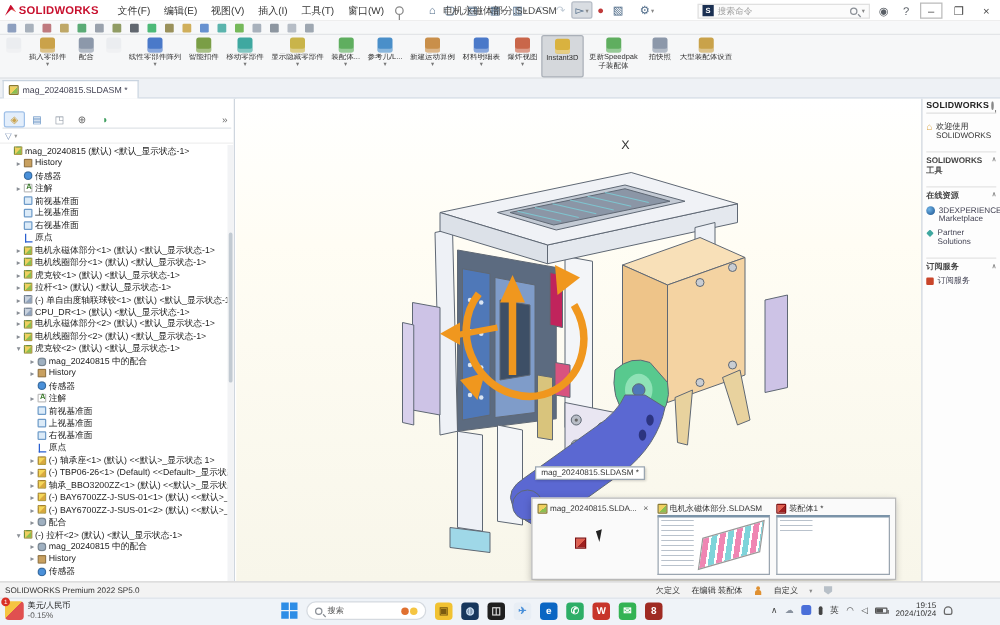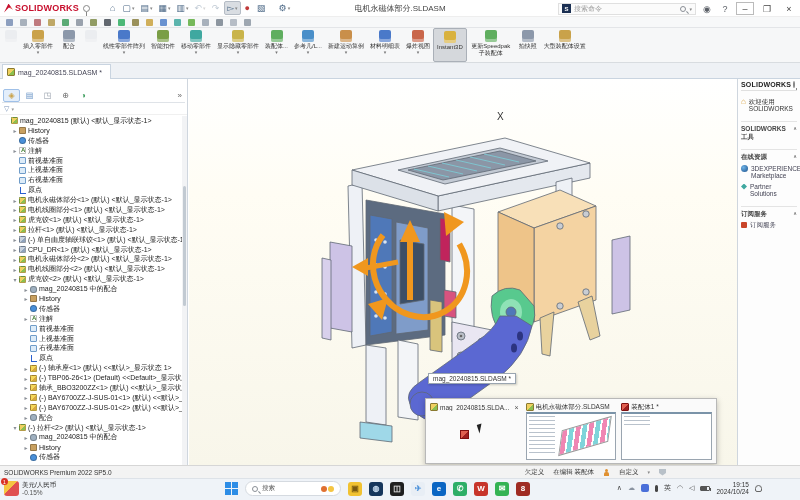--- a/index.html
+++ b/index.html
@@ -169,20 +169,29 @@
 </head>
 <body>
 
 <div class="screen">
 
   <div class="titlebar">
     <span class="sw-logo">
       <span class="sw-mark"></span>
       <span>SOLIDWORKS</span>
     </span>
+    <span class="menus">
+
+    <span class="menu-item">文件(F)</span>
+        <span class="menu-item">编辑(E)</span>
+        <span class="menu-item">视图(V)</span>
+        <span class="menu-item">插入(I)</span>
+        <span class="menu-item">工具(T)</span>
+        <span class="menu-item">窗口(W)</span>
+      </span>
     <span class="pin-glyph"></span>
     <span class="quickbar">
 
         <span class="qb-btn">
           <span>⌂</span>
           <span class="dd"></span>
         </span>
 
         <span class="qb-btn">
           <span>▢</span>

